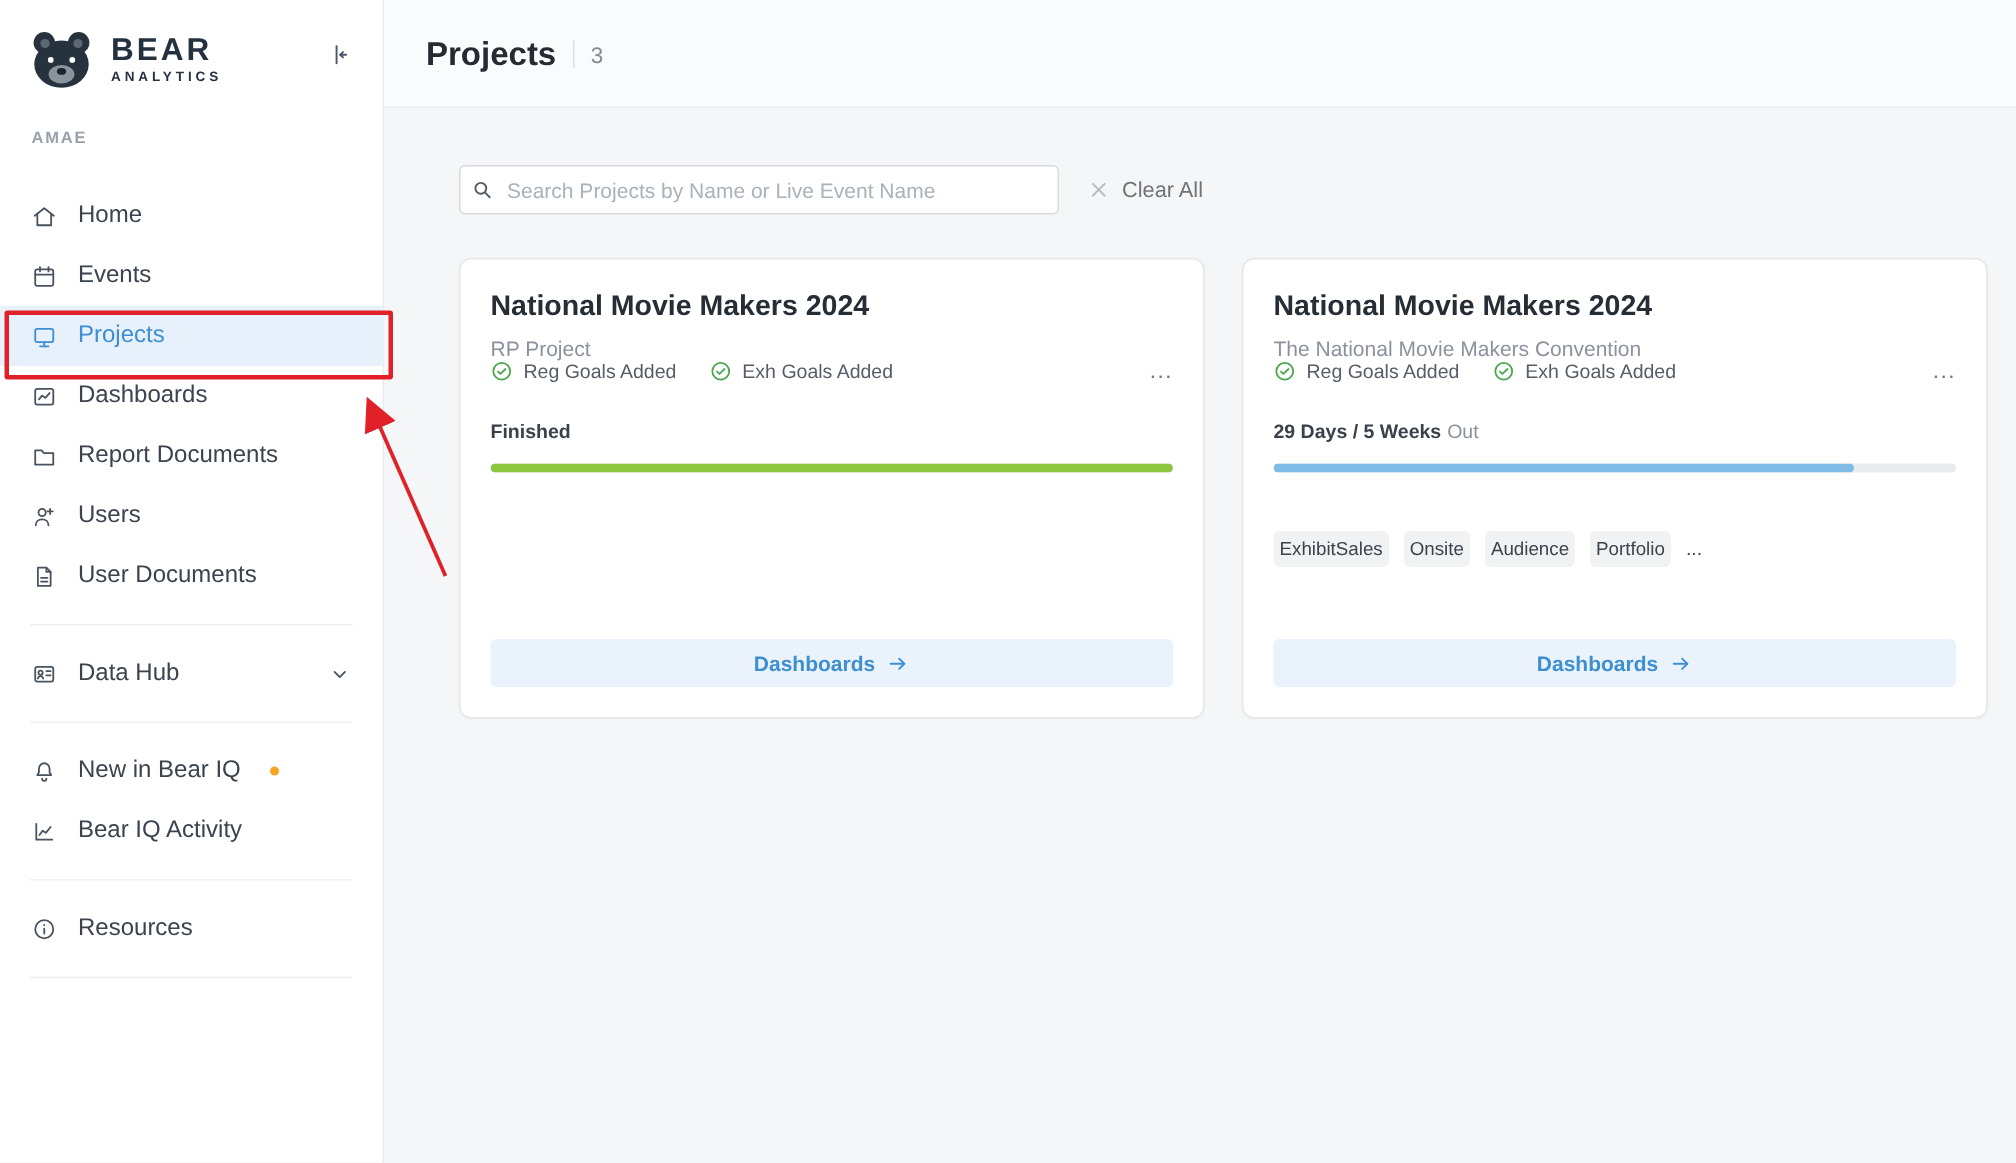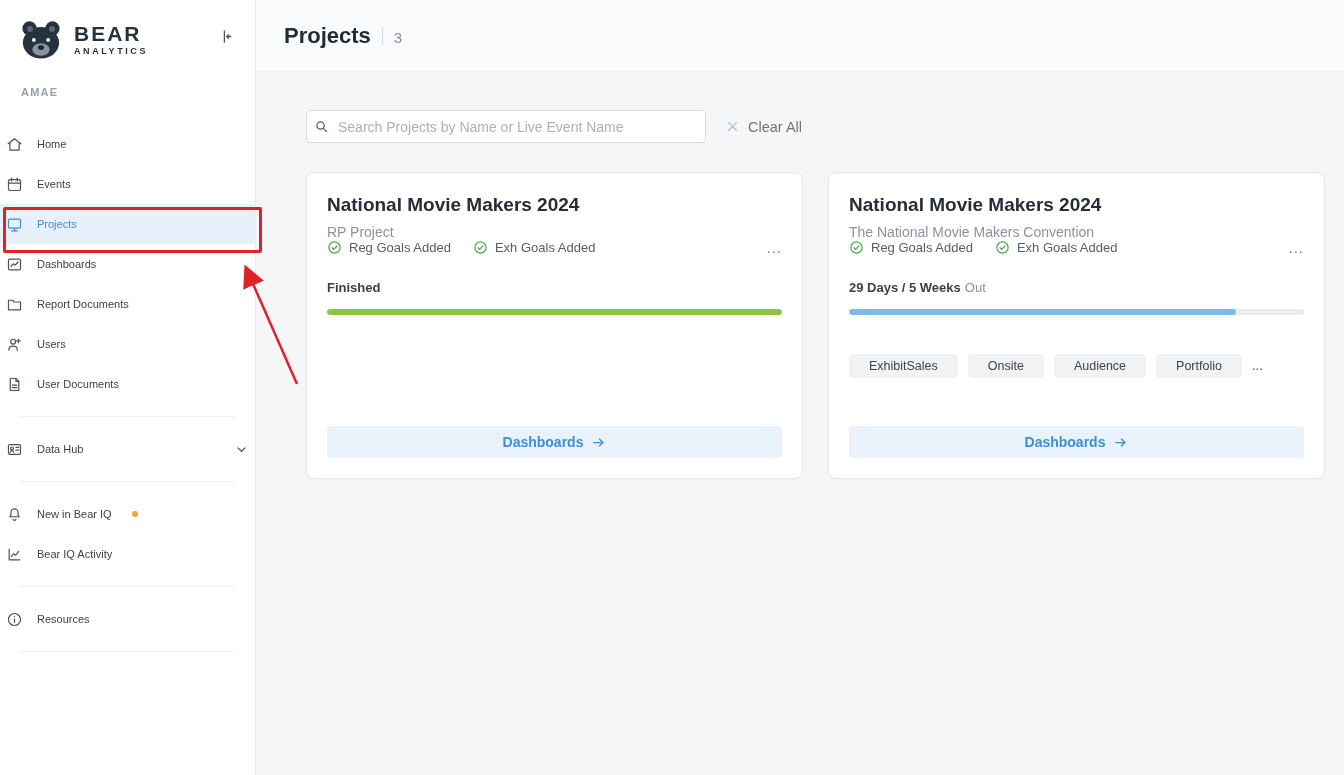--- a/index.html
+++ b/index.html
@@ -22,21 +22,21 @@
   }
   .logo-row { display:flex; align-items:center; gap:10px; padding:18px 18px 0 18px; }
   .brand-text { display:flex; flex-direction:column; line-height:1; }
   .brand-name { font-size:21px; font-weight:800; letter-spacing:2px; color:#243240; }
   .brand-sub { font-size:9px; font-weight:700; letter-spacing:2.6px; color:#243240; margin-top:3px; }
   .collapse-btn { position:absolute; right:20px; top:28px; cursor:pointer; color:#4a5663; }
   .org-label { margin:26px 0 0 21px; font-size:11px; font-weight:700; letter-spacing:1.2px; color:#98a1ac; }
   nav { margin-top:26px; }
   .nav-item {
     height:40px; display:flex; align-items:center; gap:14px;
-    padding:0 6px; font-size:11px; color:#3b434f; cursor:pointer;text-align:center;
+    padding:0 21px; font-size:16px; color:#3b434f; cursor:pointer;text-align:center;
   }
   .nav-item .ico { display:flex; color:#49535f; }
   .nav-item.active { background:#e7f1fb; color:#3d8fd1; }
   .nav-item.active .ico { color:#3d8fd1; }
   .side-divider { border-top:1px solid #eef1f4; margin:12px 20px; }
   .chevron { margin-left:auto; color:#49535f; display:flex; }
   .orange-dot { width:6px; height:6px; border-radius:50%; background:#f5a623; margin-left:6px; }
   
   .main { flex:1; display:flex; flex-direction:column; }
   .page-header {
@@ -69,21 +69,21 @@
   .card-subtitle { font-size:14px; color:#8b929d; margin-top:8px; }
   .badge-row { display:flex; align-items:center; gap:22px; }
   .badge { display:flex; align-items:center; gap:7px; font-size:13px; color:#555d68; }
   .badge .ico { display:flex; color:#4aa64f; }
   .more-btn { margin-left:auto; color:#6e7681; font-size:15px; letter-spacing:1px; cursor:pointer; line-height:0.5; }
   .status-row { margin-top:25px; font-size:13px; font-weight:700; color:#3a414b; }
   .status-suffix { font-weight:400; color:#8b929d; margin-left:4px; }
   .progress { margin-top:14px; height:6px; border-radius:3px; background:#e9ecef; overflow:hidden; }
   .progress-fill { height:100%; border-radius:3px; }
   .tags-row { margin-top:38px; display:flex; align-items:center; gap:10px; min-height:25px; }
-  .tag { background:#f1f2f4; border-radius:4px; padding:5px 20px; font-size:12.5px; color:#3c434d; }
+  .tag { background:#f1f2f4; border-radius:4px; padding:5px 4px; font-size:12.5px; color:#3c434d; }
   .tags-more { color:#3c434d; font-size:13px; }
   .cta-btn {
     margin-top:auto; height:32px; background:#eaf3fb; border-radius:4px;
     display:flex; align-items:center; justify-content:center; gap:8px;
     color:#3d8fd1; font-size:14px; font-weight:700; cursor:pointer;
   }
   .cta-btn .ico { display:flex; }
   
   .annot-box {
     position:absolute; left:3px; top:207px; width:259px; height:46px;

